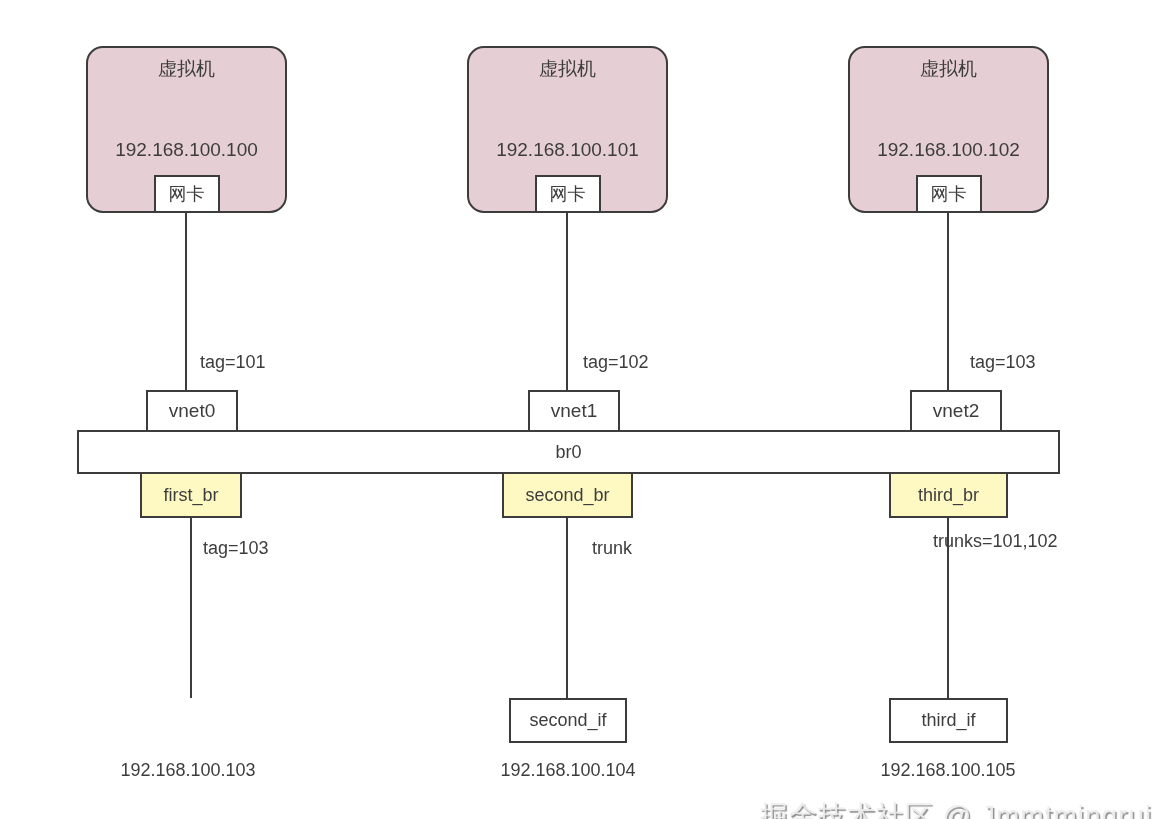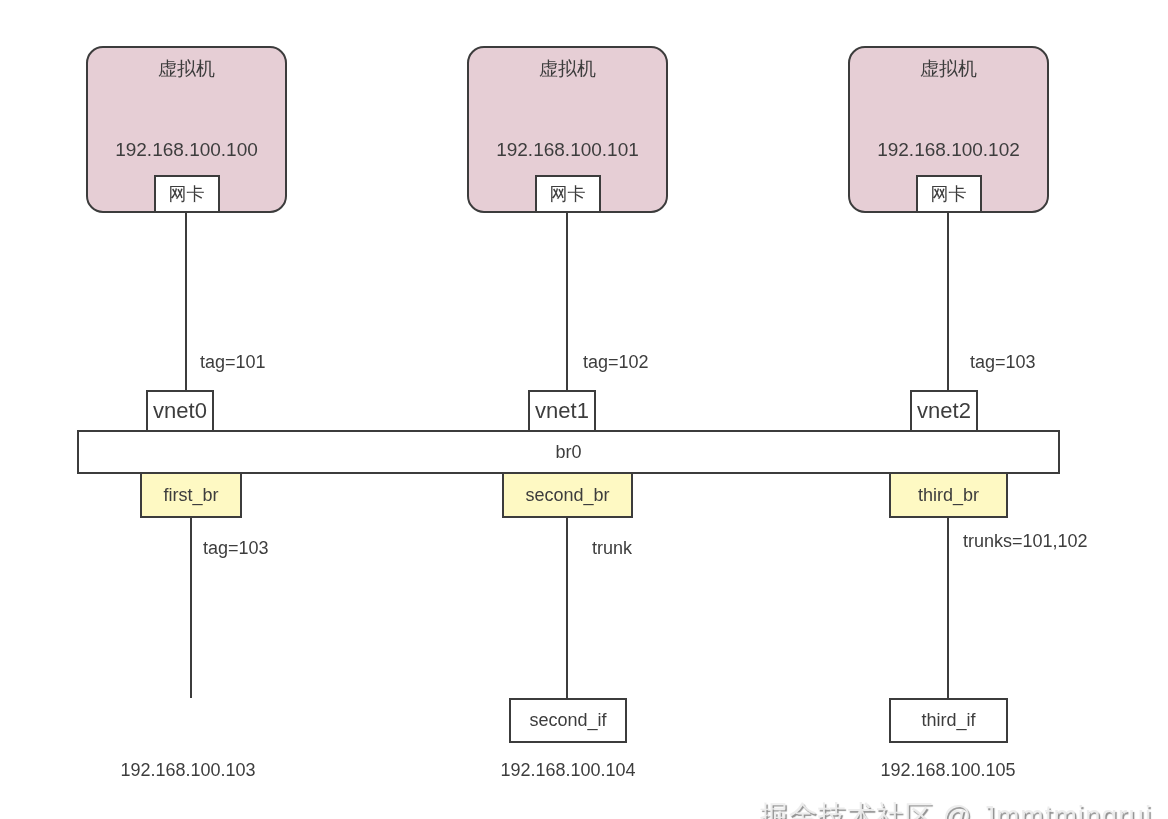--- a/index.html
+++ b/index.html
@@ -16,23 +16,23 @@
   .vm-ip    { position:absolute; top:91px; left:0; width:100%; text-align:center; font-size:19px; }
   .nic {
     position:absolute; bottom:-2px; left:50%; transform:translateX(-50%);
     width:66px; height:38px; background:#ffffff; border:2px solid #3c3c3c;
     box-sizing:border-box; display:flex; align-items:center; justify-content:center;
     font-size:18px;
   }
   .vline { position:absolute; width:2px; background:#3c3c3c; z-index:0; }
   .taglabel { position:absolute; font-size:18px; white-space:nowrap; }
   .vnet {
-    position:absolute; top:390px; width:68px; height:42px; background:#ffffff;
+    position:absolute; top:390px; width:92px; height:42px; background:#ffffff;
     border:2px solid #3c3c3c; box-sizing:border-box; z-index:1;
-    display:flex; align-items:center; justify-content:center; font-size:22px;
+    display:flex; align-items:center; justify-content:center; font-size:19px;
   }
   .bridge {
     position:absolute; left:77px; top:430px; width:983px; height:44px;
     background:#ffffff; border:2px solid #3c3c3c; box-sizing:border-box; z-index:2;
     display:flex; align-items:center; justify-content:center; font-size:18px;
   }
   .port-br {
     position:absolute; top:472px; height:46px; background:#fef9c3;
     border:2px solid #3c3c3c; box-sizing:border-box; z-index:1;
     display:flex; align-items:center; justify-content:center; font-size:18px;
@@ -90,20 +90,20 @@
   <div class="vline" style="left:190px; top:518px; height:180px;"></div>
   <div class="port-ip" style="left:88px;">192.168.100.103</div>
 
   <div class="port-br" style="left:502px; width:131px;">second_br</div>
   <div class="taglabel" style="left:592px; top:538px;">trunk</div>
   <div class="vline" style="left:566px; top:518px; height:180px;"></div>
   <div class="port-if" style="left:509px; width:118px;">second_if</div>
   <div class="port-ip" style="left:468px;">192.168.100.104</div>
 
   <div class="port-br" style="left:889px; width:119px;">third_br</div>
-  <div class="taglabel" style="left:963px; top:531px;">trunks=101,102</div>
+  <div class="taglabel" style="left:933px; top:531px;">trunks=101,102</div>
   <div class="vline" style="left:947px; top:518px; height:180px;"></div>
   <div class="port-if" style="left:889px; width:119px;">third_if</div>
   <div class="port-ip" style="left:848px;">192.168.100.105</div>
 
   <div class="watermark">掘金技术社区 @ Jmmtmingrui</div>
 
 </div>
 
 </body></html>

